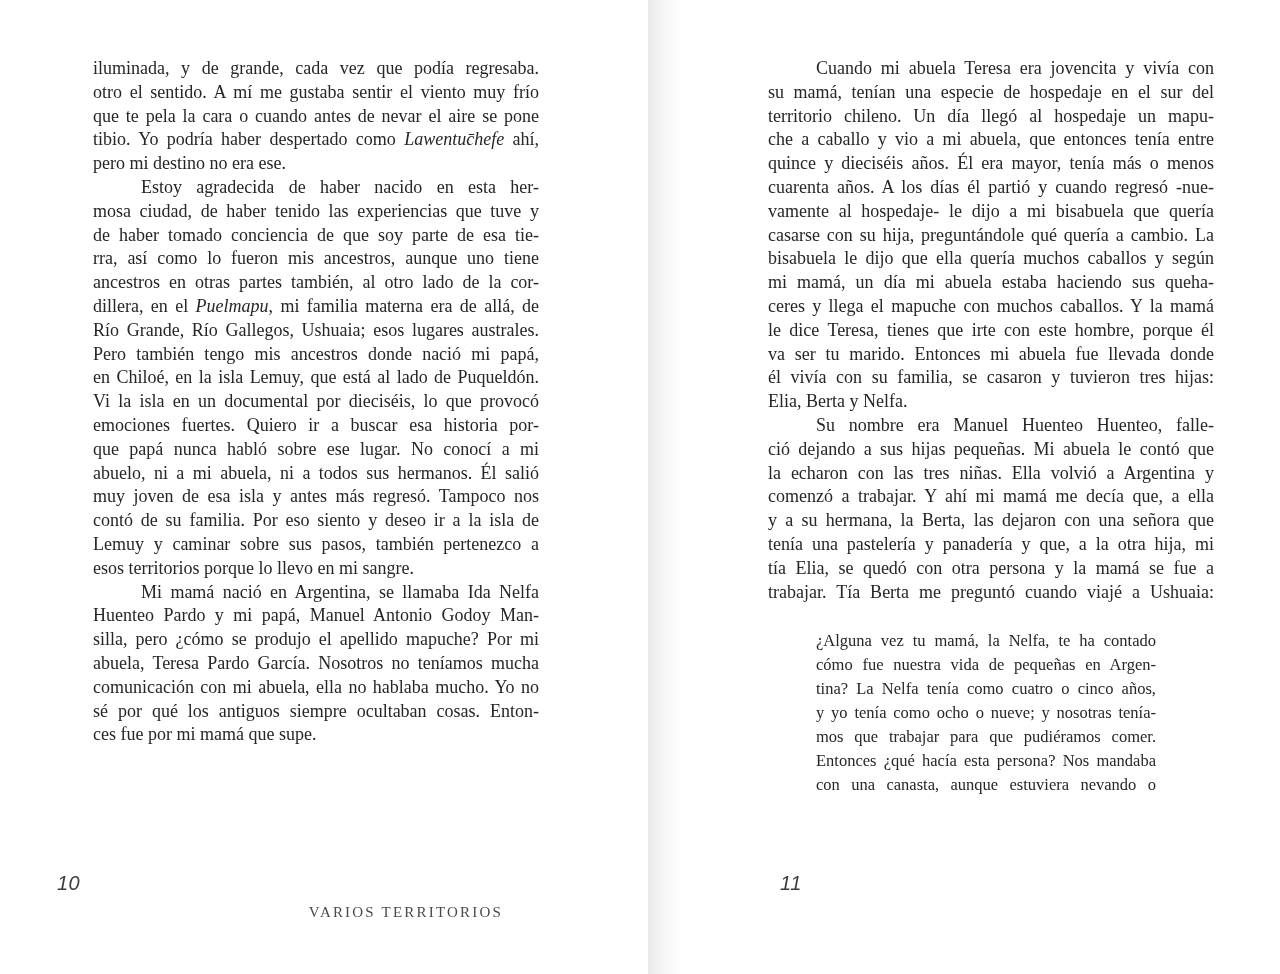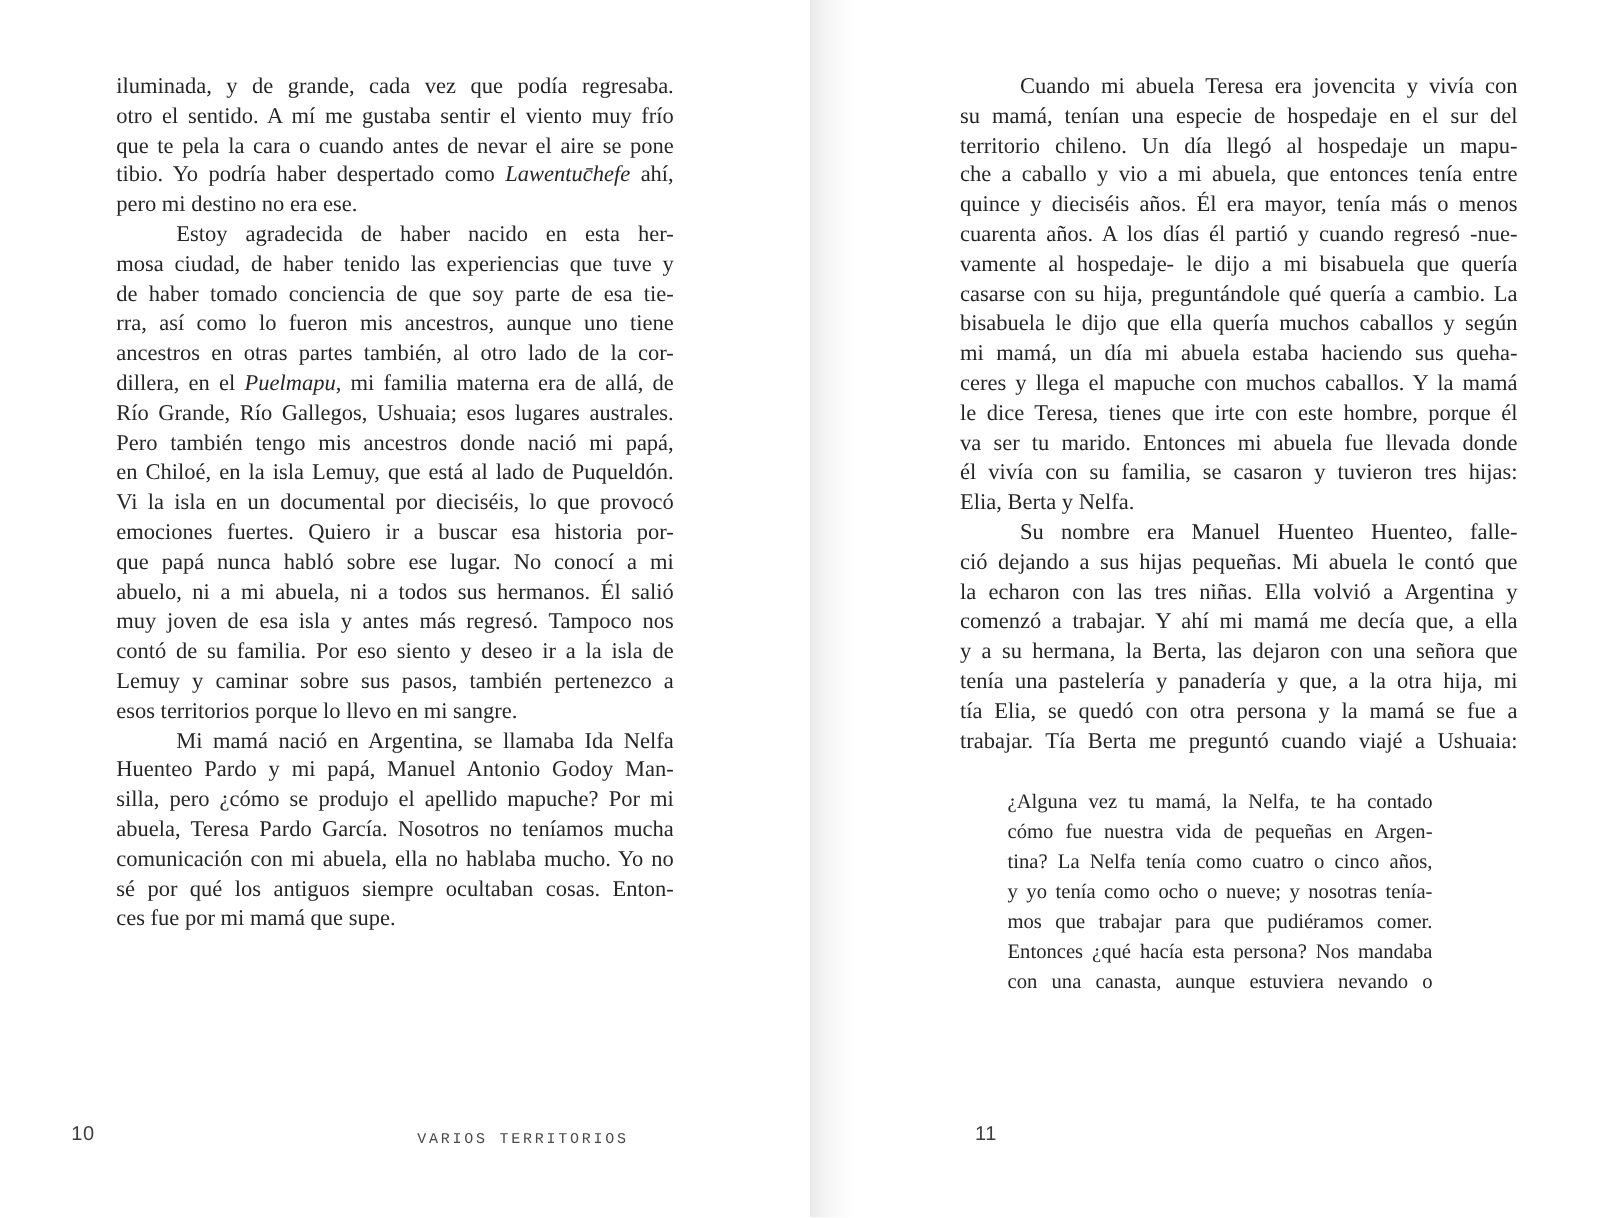--- a/index.html
+++ b/index.html
@@ -25,43 +25,44 @@
     line-height: 23.8px;
   }
   #left-text  { left: 57px;  top: 57px; margin-left: 36px; }
   #right-text { left: 768px; top: 57px; }
   .line { text-align: justify; text-align-last: justify; }
   .line.end { text-align-last: left; }
   .line.indent { text-indent: 48px; }
   .it { font-style: italic; }
   .quote {
     margin-top: 25px;
-    margin-left: 38px;
+    margin-left: 48px;
     width: 340px;
     font-size: 16.5px;
     line-height: 24px;
   }
   .folio {
     position: absolute;
-    top: 899px;
+    top: 872px;
     font-family: "Liberation Sans", sans-serif;
-    font-size: 16px;
+    font-size: 20px;
     color: #3d3d3d;
     letter-spacing: 0.5px;
+    font-style: italic;
   }
   #folio-left  { left: 57px; }
   #folio-right { left: 780px; }
   .running-footer {
     position: absolute;
     top: 904px;
     left: 57px;
     width: 446px;
     text-align: right;
-    font-family: Liberation Mono, monospace;
-    font-size: 12px;
+    font-family: Liberation Serif, serif;
+    font-size: 15px;
     letter-spacing: 2.2px;
     color: #4a4a4a;
   }
 </style>
 </head>
 <body>
 
 <div class="spread">
 
   <div class="gutter"></div>

